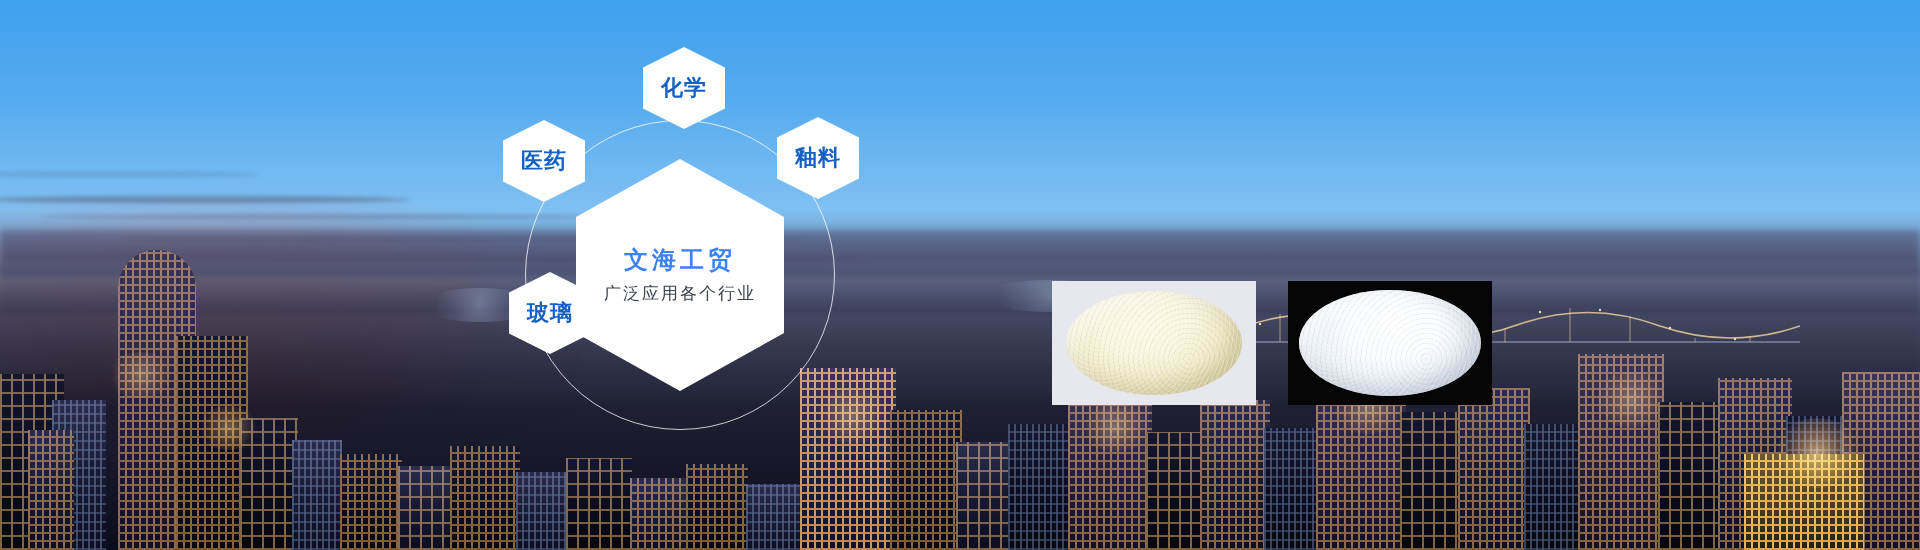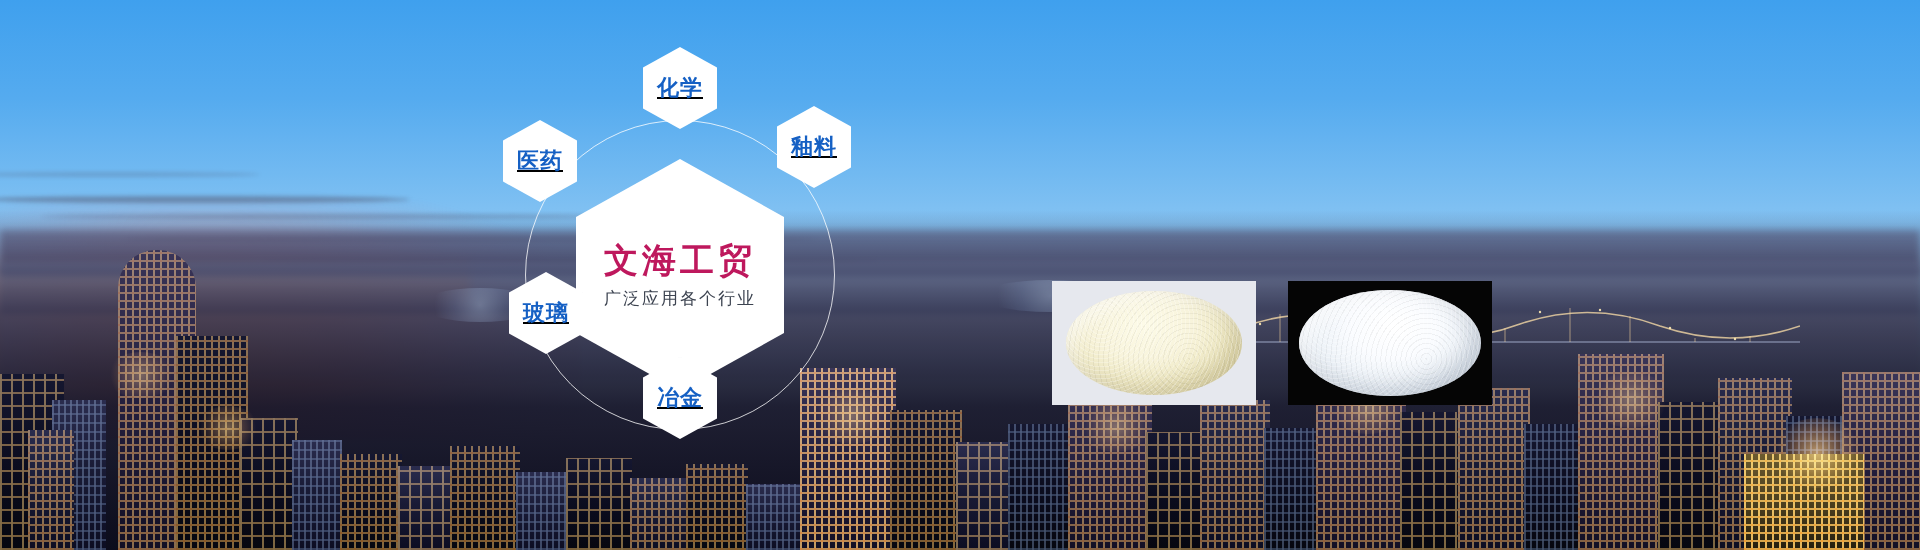--- a/index.html
+++ b/index.html
@@ -162,30 +162,29 @@
     text-align:center;
   }
   .hex.center{
     left:50%; top:50%;
     width:208px; height:232px;
     margin-left:-104px; margin-top:-116px;
     flex-direction:column;
     box-shadow:0 0 22px rgba(255,255,255,.22);
   }
   .hex.small{
-    width:74px; height:82px;
+    width:82px; height:82px;
     box-shadow:0 2px 10px rgba(30,60,120,.18);
-    text-decoration:underline;
   }
   .hex-label{
     font-size:22px; font-weight:bold; color:#1560c4;
     letter-spacing:1px; line-height:1;
   }
   .center-title{
-    font-size:34px; font-weight:bold; color:#be185d;
+    font-size:24px; font-weight:bold; color:#3b82f6;
     letter-spacing:4px; line-height:1;
   }
   .center-sub{
     font-size:17px; color:#3c4350; letter-spacing:2px;
     margin-top:13px; line-height:1;
   }
 
   
   .copy{ position:absolute; left:1058px; top:120px; width:640px; }
   .headline{
@@ -402,25 +401,22 @@
     <div class="ring"></div>
 
     <div class="hex center">
       <div class="center-title">文海工贸</div>
       <div class="center-sub">广泛应用各个行业</div>
     </div>
 
     <div class="hex small" style="left:213px;top:22px;">
       <span class="hex-label">化学</span>
     </div>
-    <div class="hex small" style="left:347px;top:81px;">
+    <div class="hex small" style="left:347px;top:92px;">
       <span class="hex-label">釉料</span>
-    </div>
-    <div class="hex small" style="left:213px;top:332px;">
-      <span class="hex-label">冶金</span>
     </div>
     <div class="hex small" style="left:79px;top:247px;">
       <span class="hex-label">玻璃</span>
     </div>
     <div class="hex small" style="left:73px;top:95px;">
       <span class="hex-label">医药</span>
     </div>
   </div>
 
   <div class="copy">

